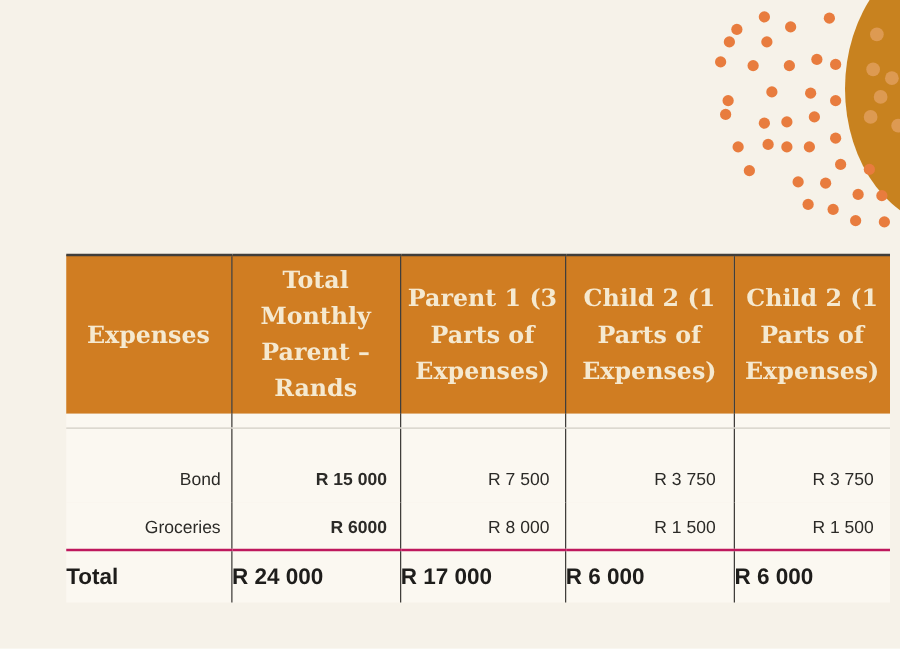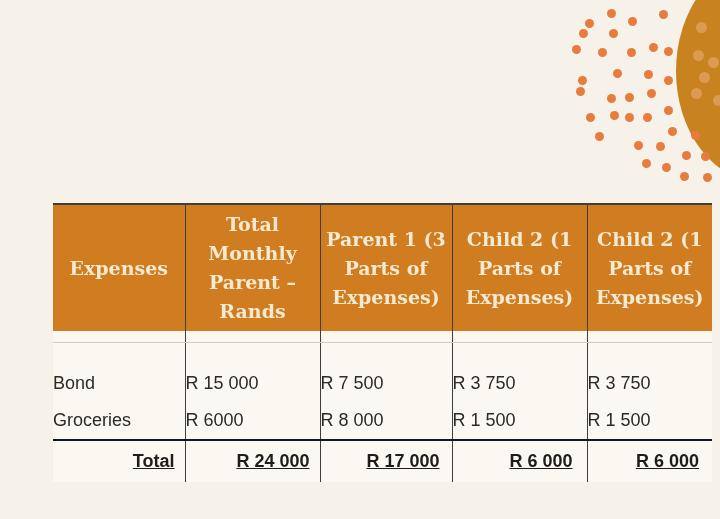--- a/index.html
+++ b/index.html
@@ -59,29 +59,28 @@
   tr.hdr th{
     height:127px;background:var(--orange);color:var(--cream);
     font-family:"DejaVu Serif","Liberation Serif",serif;
     font-size:19px;font-weight:600;line-height:29px;
     text-align:center;padding:0 4px;
     border-top:2px solid var(--line);
   }
   tr.gap td{height:11px;border-bottom:1px solid var(--faint);}
   tr.pad td{height:22px;}
   tr.data td{
-    height:38px;font-size:18px;color:var(--ink);text-align:left;
+    height:38px;font-size:14px;color:var(--ink);text-align:right;
   }
   tr.total td{
-    height:42px;font-size:18px;font-weight:bold;color:#1e1d1b;text-align:right;
-    border-top:2px solid #0f172a;
-    text-decoration:underline;
+    height:42px;font-size:18px;font-weight:bold;color:#1e1d1b;
+    border-top:2px solid #be185d;
   }
   td.lbl{padding-right:8px;}
-  td.v1{padding-right:10px;}
+  td.v1{padding-right:10px;font-weight:bold;}
   td.v2{padding-right:12px;}
   td.v3{padding-right:14px;}
   td.v4{padding-right:13px;}
   tr.total td.lbl{padding-right:10px;}
 </style>
 </head>
 <body>
 
 <div class="page">
 

